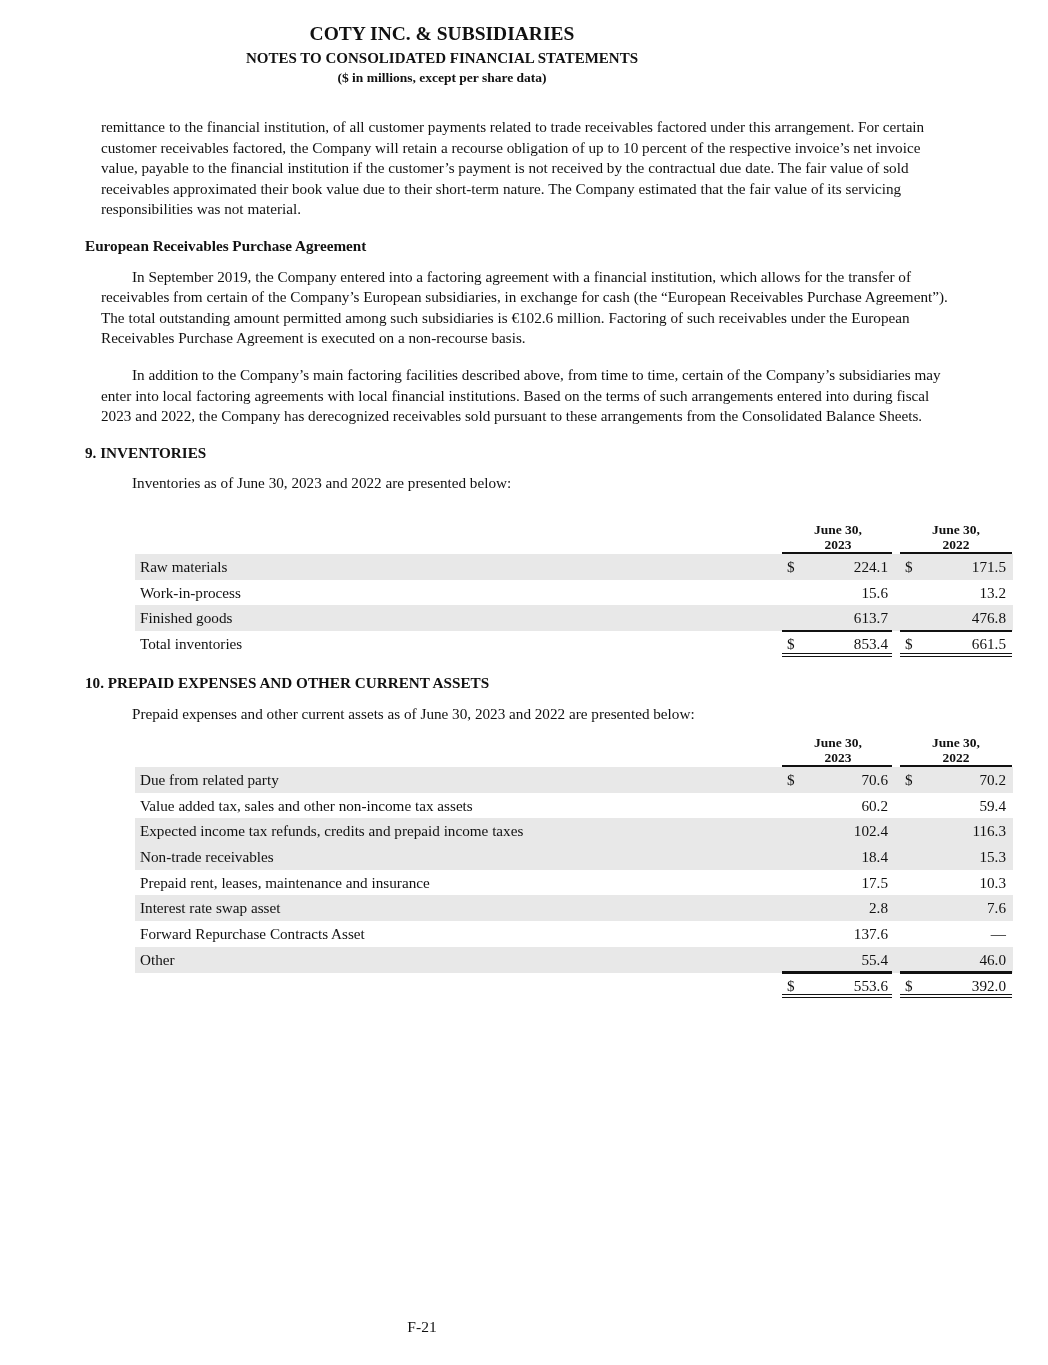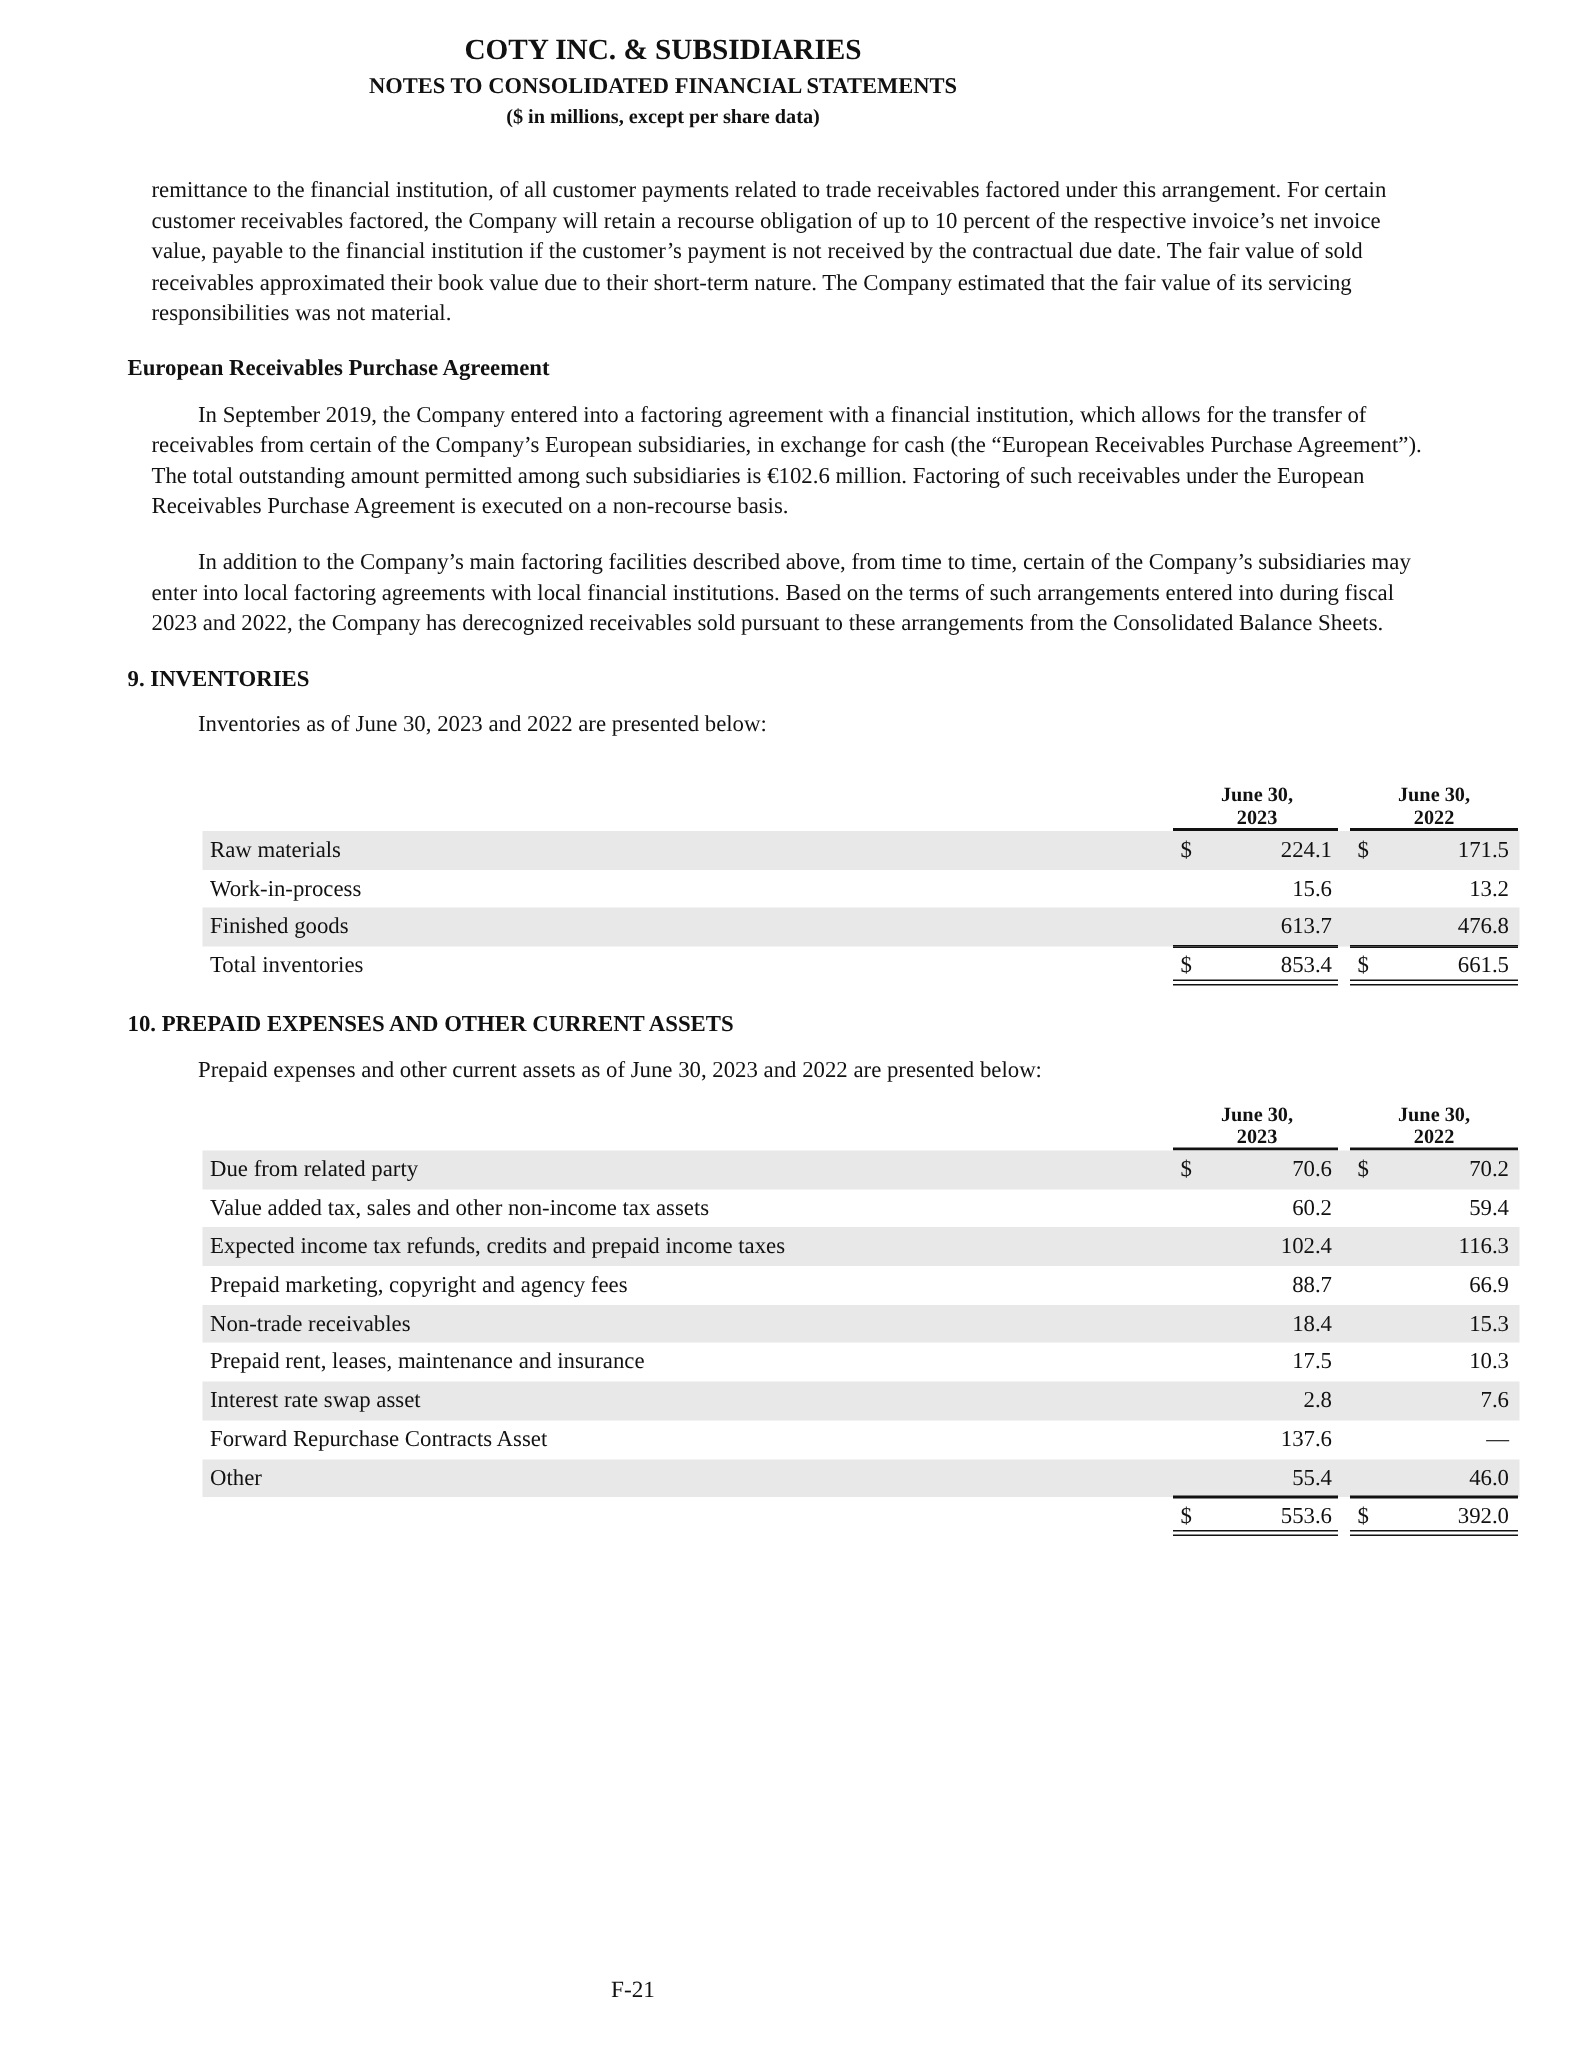--- a/index.html
+++ b/index.html
@@ -132,25 +132,20 @@
   <div class="row">
     <span class="lbl">Value added tax, sales and other non-income tax assets</span>
     <span class="v1">60.2</span>
     <span class="v2">59.4</span>
   </div>
   <div class="row shade">
     <span class="lbl">Expected income tax refunds, credits and prepaid income taxes</span>
     <span class="v1">102.4</span>
     <span class="v2">116.3</span>
   </div>
-  <div class="row">
-    <span class="lbl">Prepaid marketing, copyright and agency fees</span>
-    <span class="v1">88.7</span>
-    <span class="v2">66.9</span>
-  </div>
   <div class="row shade">
     <span class="lbl">Non-trade receivables</span>
     <span class="v1">18.4</span>
     <span class="v2">15.3</span>
   </div>
   <div class="row">
     <span class="lbl">Prepaid rent, leases, maintenance and insurance</span>
     <span class="v1">17.5</span>
     <span class="v2">10.3</span>
   </div>

